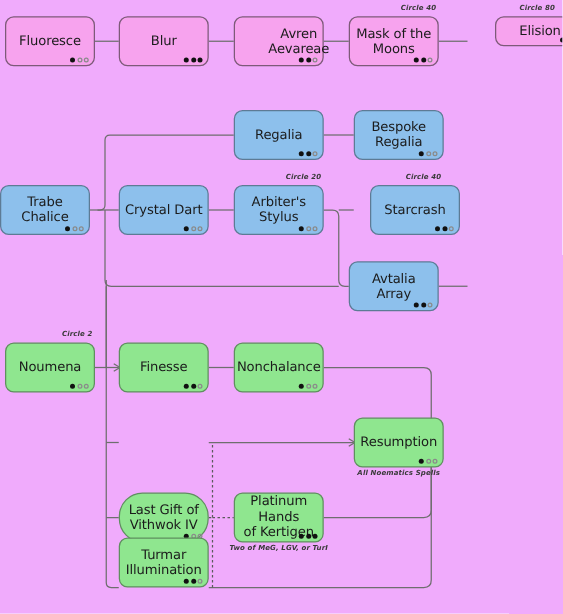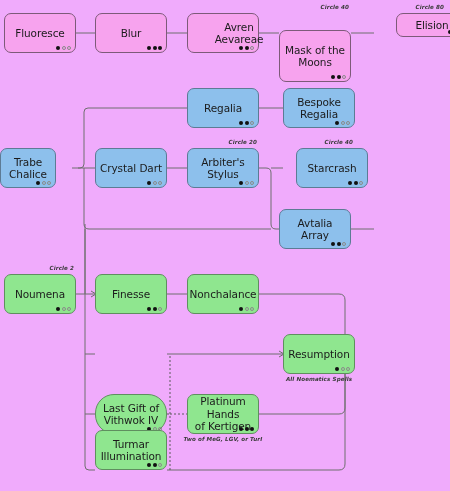--- a/index.html
+++ b/index.html
@@ -140,21 +140,21 @@
       </div>
     </div>
     <div class="node pink" style="left: 187px; top: 13px; width: 72px; height: 40px; padding-left: 32px;">
       <div class="label">Avren<br>Aevareae</div>
       <div class="pips">
         <span class="pip on"></span>
         <span class="pip on"></span>
         <span class="pip off"></span>
       </div>
     </div>
-    <div class="node pink" style="left: 279px; top: 30px; width: 72px; height: 52px; justify-content: center;">
+    <div class="node pink" style="left: 279px; top: 13px; width: 72px; height: 40px; justify-content: center;">
       <div class="label">Mask of the<br>Moons</div>
       <div class="pips">
         <span class="pip on"></span>
         <span class="pip on"></span>
         <span class="pip off"></span>
       </div>
     </div>
     <div class="cap above" style="left: 349px; top: 4px; transform: translateX(-100%);">Circle 40</div>
     <div class="node pink" style="left: 396px; top: 13px; width: 72px; height: 24px;">
       <div class="label">Elision</div>
@@ -174,21 +174,21 @@
       </div>
     </div>
     <div class="node blue" style="left: 283px; top: 88px; width: 72px; height: 40px;">
       <div class="label">Bespoke<br>Regalia</div>
       <div class="pips">
         <span class="pip on"></span>
         <span class="pip off"></span>
         <span class="pip off"></span>
       </div>
     </div>
-    <div class="node blue" style="left: 0px; top: 148px; width: 56px; height: 40px;">
+    <div class="node blue" style="left: 0px; top: 148px; width: 72px; height: 40px;">
       <div class="label">Trabe Chalice</div>
       <div class="pips">
         <span class="pip on"></span>
         <span class="pip off"></span>
         <span class="pip off"></span>
       </div>
     </div>
     <div class="node blue" style="left: 95px; top: 148px; width: 72px; height: 40px;">
       <div class="label">Crystal Dart</div>
       <div class="pips">

